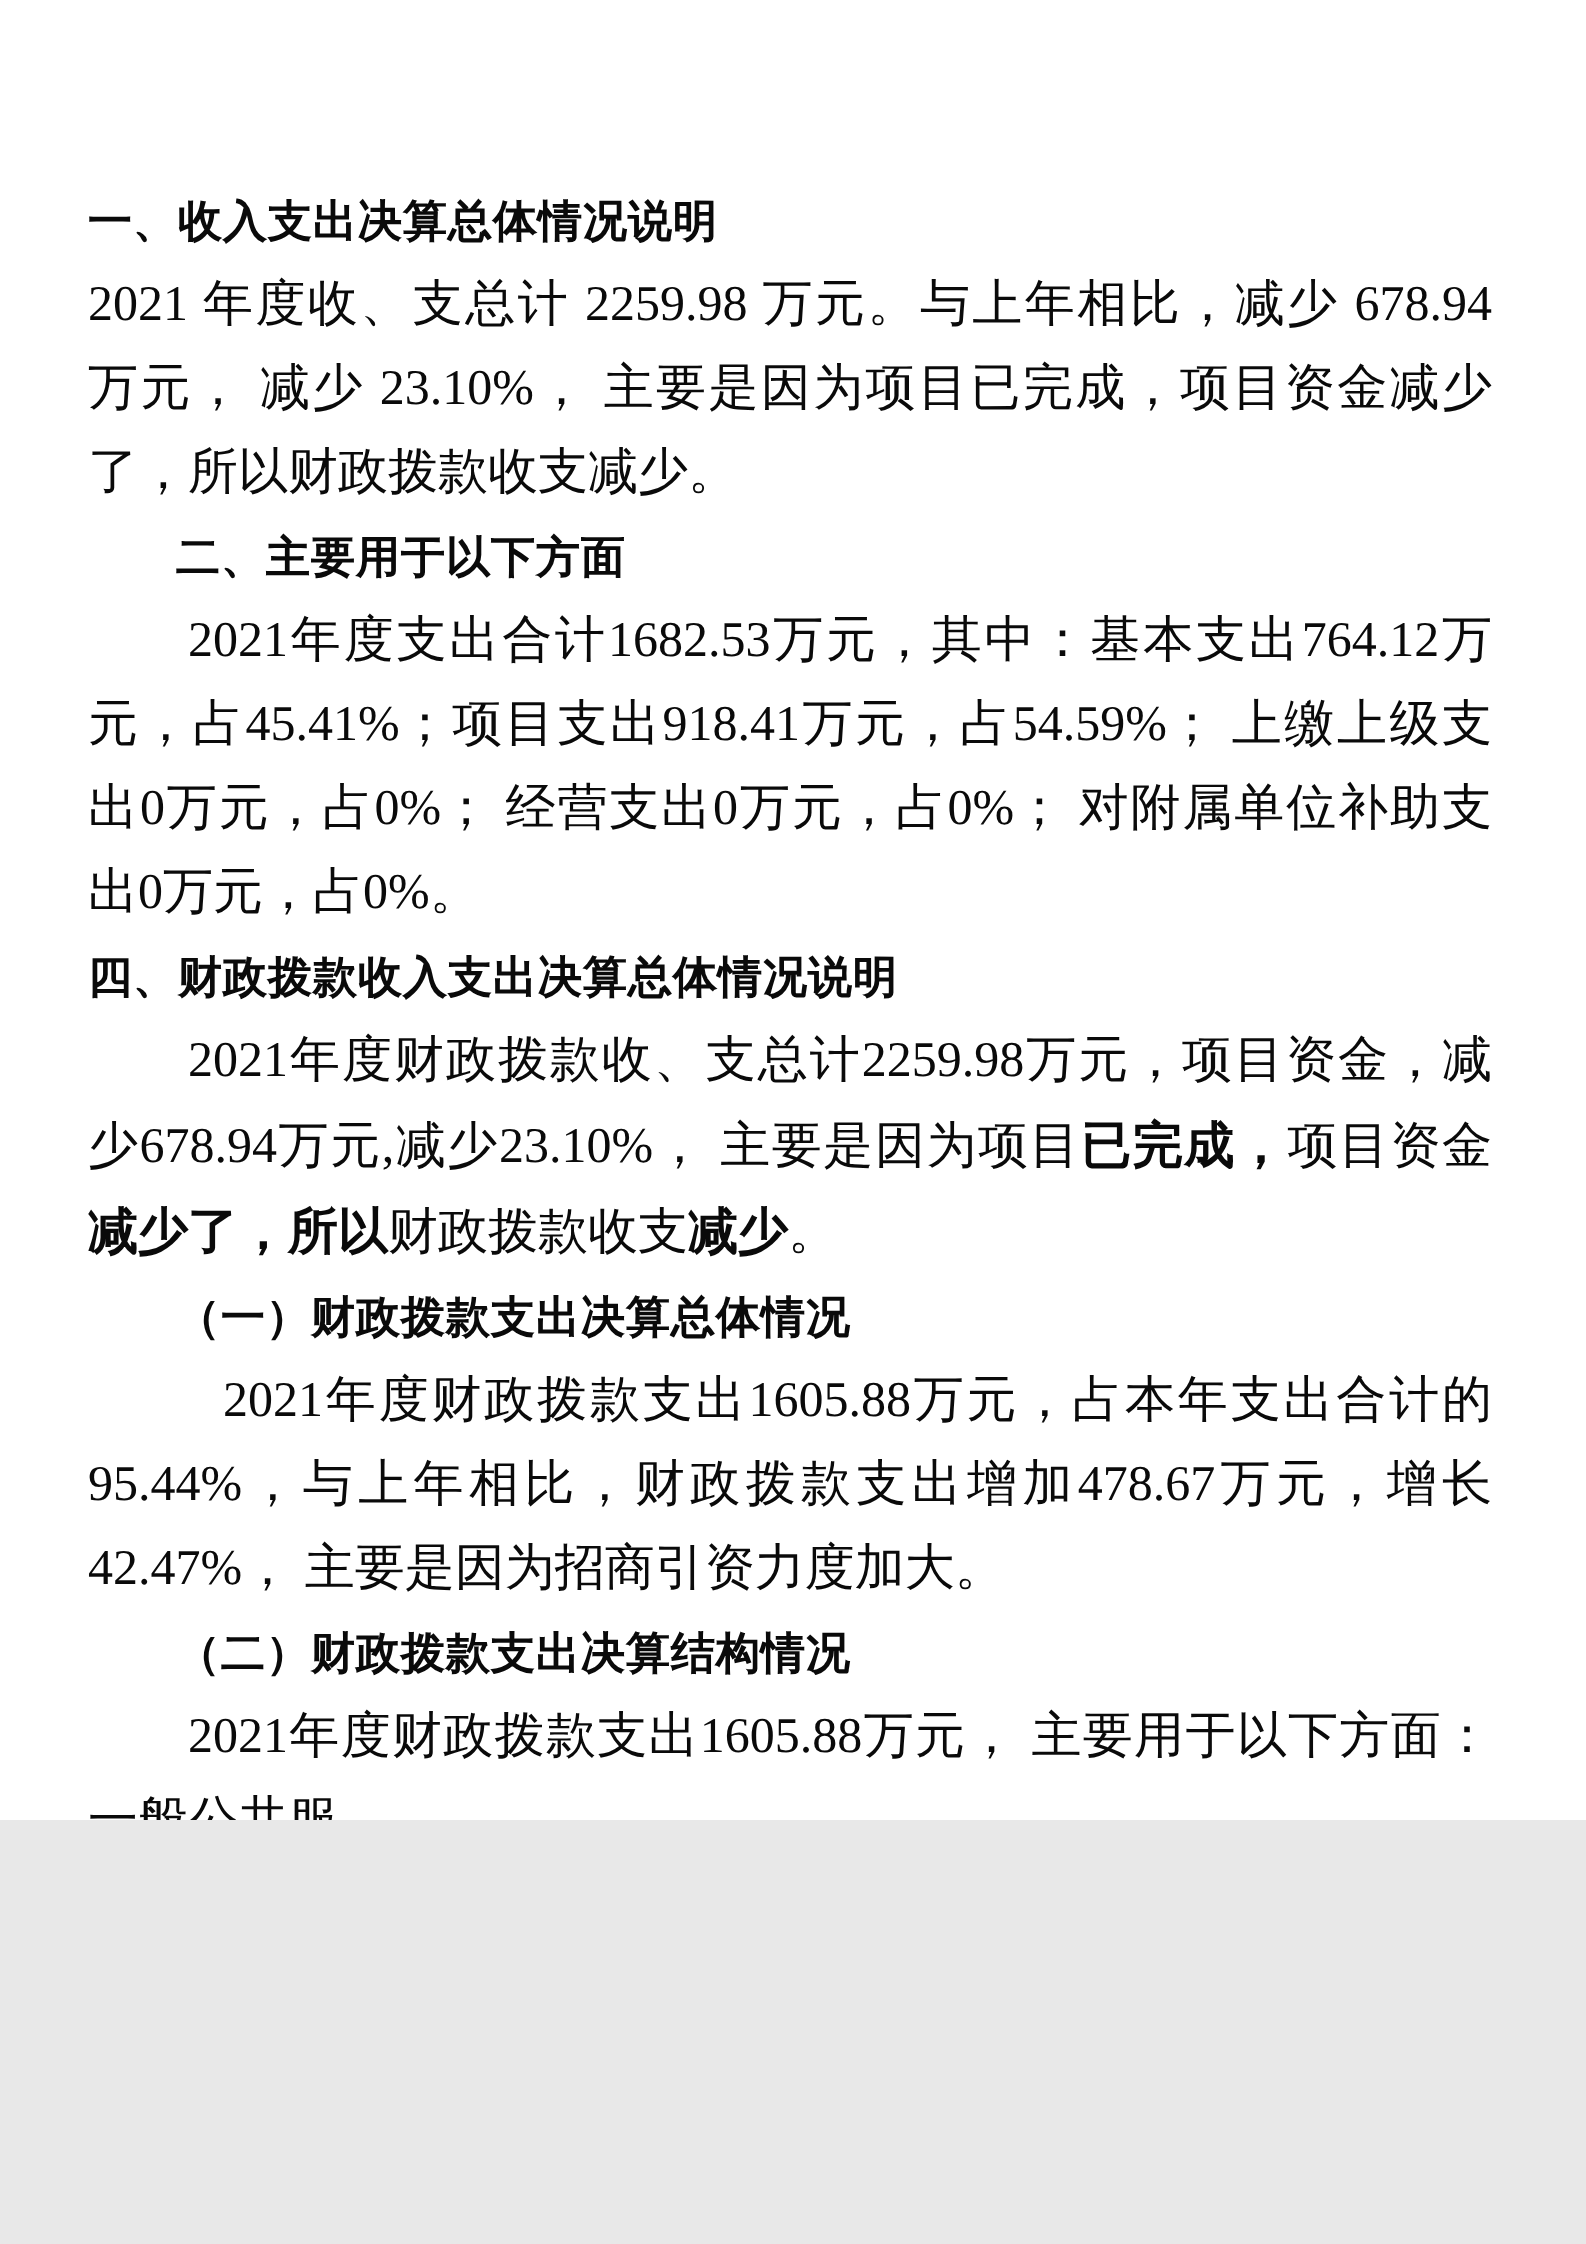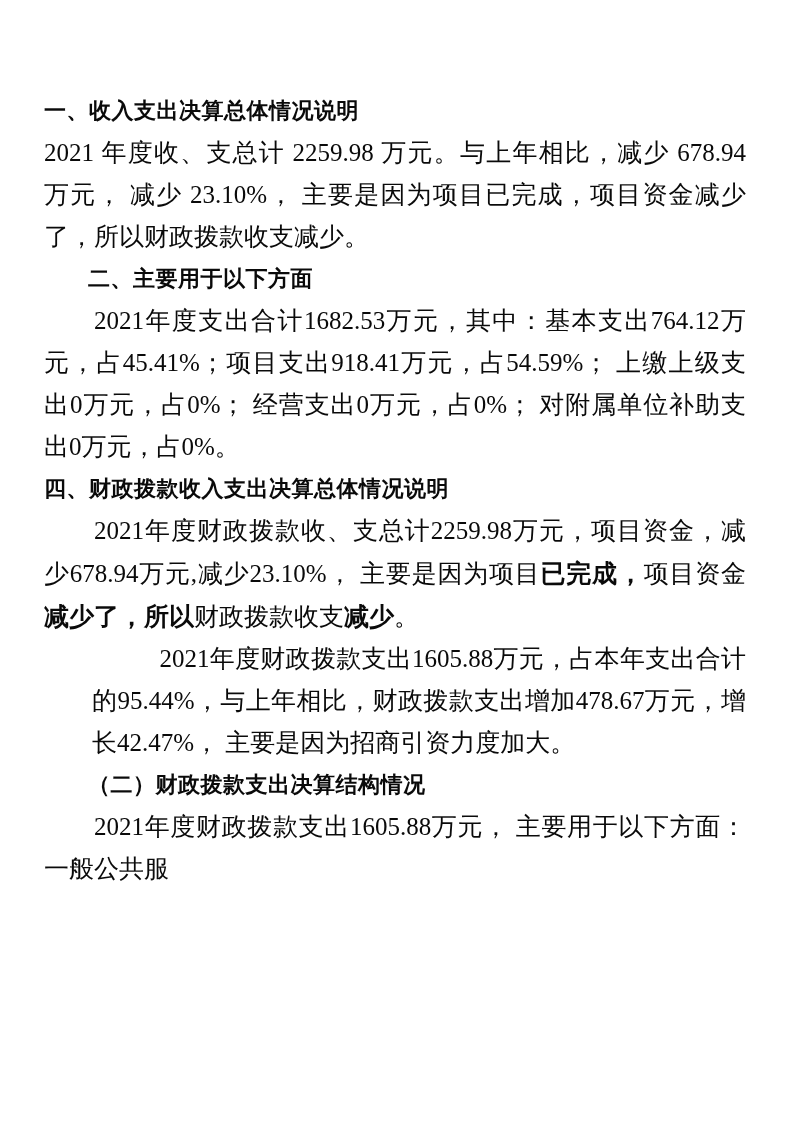--- a/index.html
+++ b/index.html
@@ -3,21 +3,21 @@
 <meta charset="utf-8">
 <style>
   html, body {
     margin: 0;
     padding: 0;
     background: #e8e8e8;
   }
   .page {
     position: relative;
     width: 793px;
-    height: 1122px;
+    height: 910px;
     margin: 0 auto;
     background: #ffffff;
     overflow: hidden;
     color: #0a0a0a;
   }
   .content {
     position: absolute;
     left: 44px;
     top: 90px;
     width: 702px;
@@ -39,21 +39,20 @@
     font-weight: 400;
     font-size: 25px;
     line-height: 42px;
     text-align: justify;
   }
   .para.indent {
     text-indent: 2em;
   }
   .para.indent-deep {
     text-indent: 2.7em;
-    margin-left: 48px;
   }
   .run-bold {
     font-family: "Liberation Sans", "DejaVu Sans", sans-serif;
     font-weight: 700;
   }
 </style>
 </head>
 <body>
 
 <div class="page">
@@ -63,19 +62,20 @@
     <p class="para">2021 年度收、支总计 2259.98 万元。与上年相比，减少 678.94 万元， 减少 23.10%， 主要是因为项目已完成，项目资金减少了，所以财政拨款收支减少。</p>
 
     <h2 class="hd indent">二、主要用于以下方面</h2>
 
     <p class="para indent">2021年度支出合计1682.53万元，其中：基本支出764.12万元，占45.41%；项目支出918.41万元，占54.59%； 上缴上级支出0万元，占0%； 经营支出0万元，占0%； 对附属单位补助支出0万元，占0%。</p>
 
     <h2 class="hd">四、财政拨款收入支出决算总体情况说明</h2>
     <p class="para indent"><span>2021年度财政拨款收、支总计2259.98万元，项目资金，减少678.94万元,减少23.10%， 主要是因为项目</span><span class="run-bold">已完成，</span><span>项目资金</span><span class="run-bold">减少了，所以</span><span>财政拨款收支</span><span class="run-bold">减少</span><span>。</span></p>
 
 
+    <h3 class="hd indent">（一）财政拨款支出决算总体情况</h3>
     <p class="para indent-deep">2021年度财政拨款支出1605.88万元，占本年支出合计的95.44%，与上年相比，财政拨款支出增加478.67万元，增长42.47%， 主要是因为招商引资力度加大。</p>
 
     <h3 class="hd indent">（二）财政拨款支出决算结构情况</h3>
     <p class="para indent">2021年度财政拨款支出1605.88万元， 主要用于以下方面： 一般公共服</p>
 
   </div>
 </div>
 
 </body></html>

